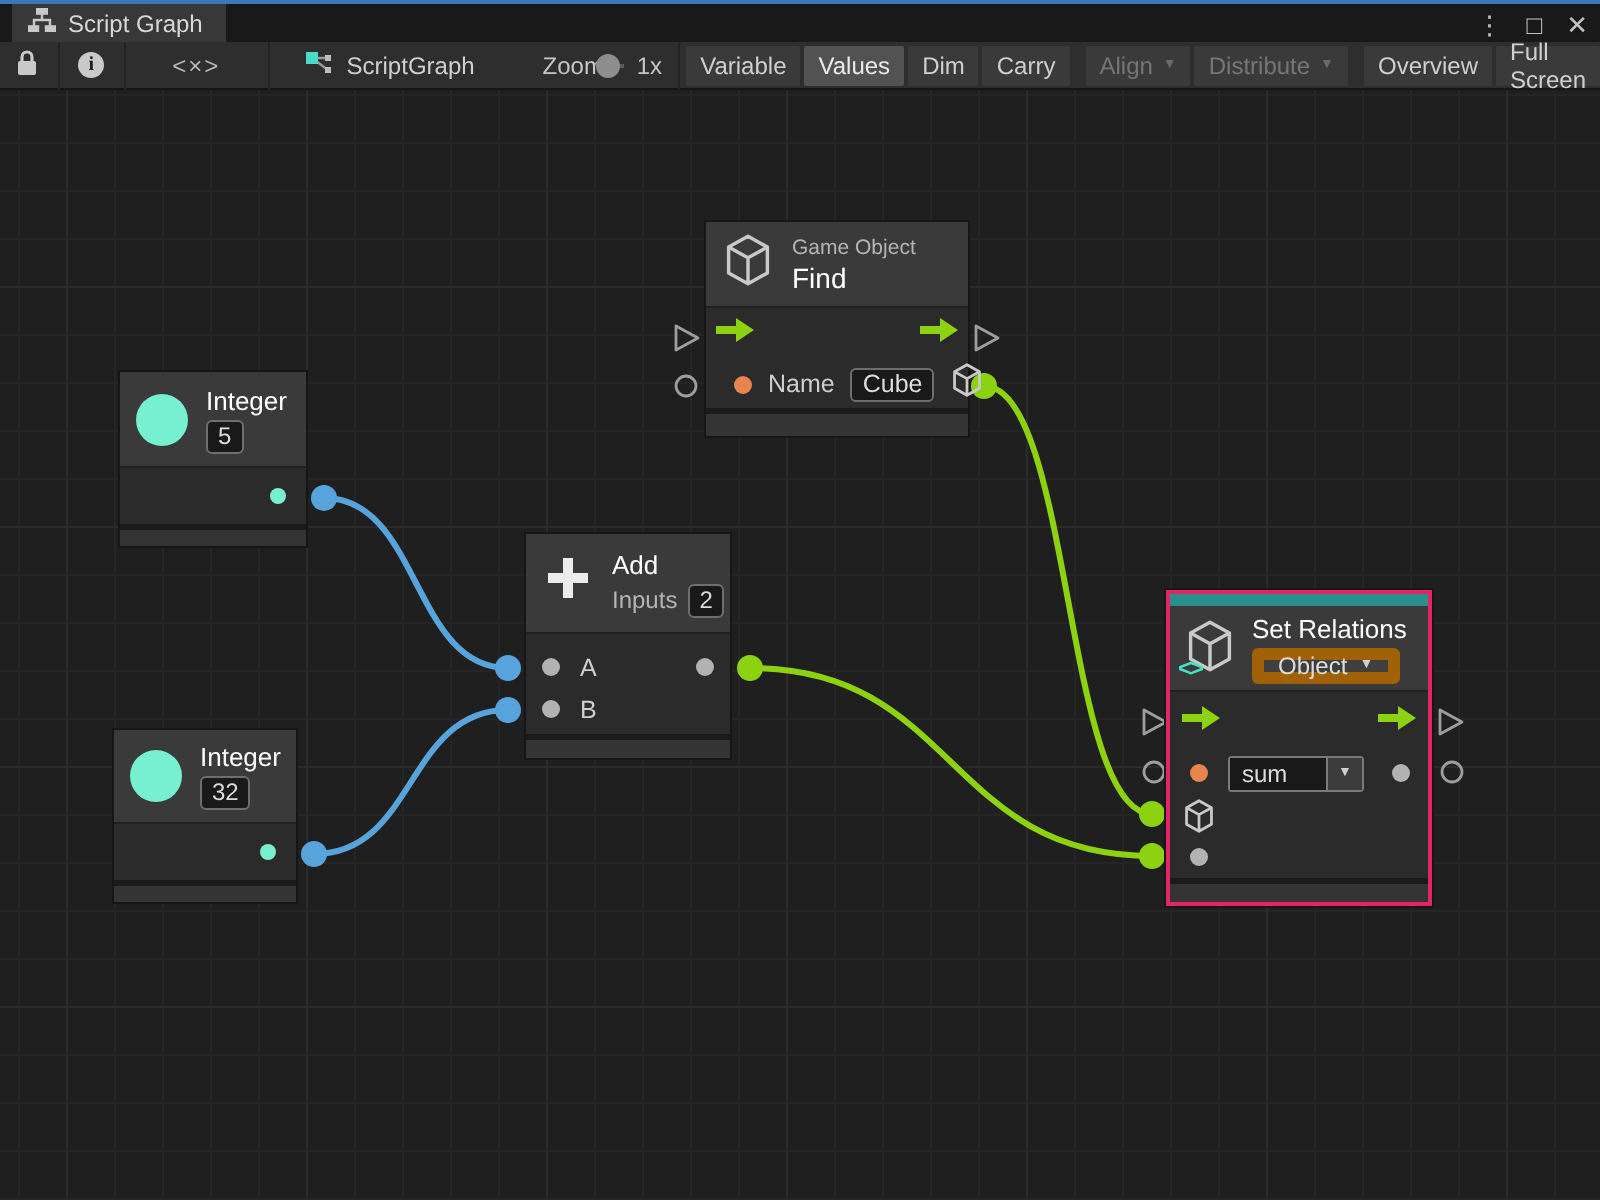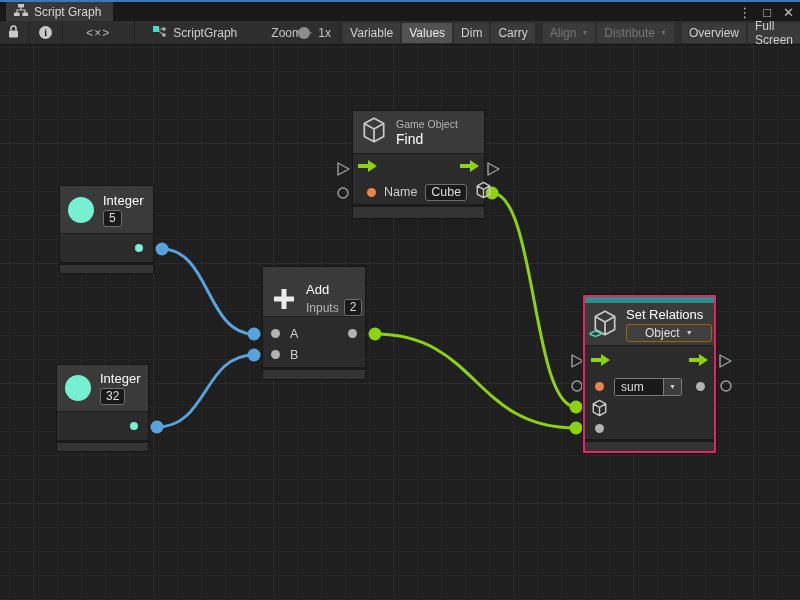--- a/index.html
+++ b/index.html
@@ -71,22 +71,22 @@
 
   
   .plus-icon { flex:none; }
 
   
   .flow-arrow { flex:none; display:block; }
 
   
   .selected-wrap { border:2px solid var(--selection-pink); }
   .kindbar { height:6px; background:var(--variable-teal-bar); }
-  .dropdown { display:inline-flex; align-items:center; gap:6px; background:#3f3f3f; border:1px solid #a16207;
-              border-radius:3px; padding:0 18px; font-size:12px; color:#dedede; height:18px; }
+  .dropdown { display:inline-flex; align-items:center; gap:6px; background:#3f3f3f; border:6px solid #a16207;
+              border-radius:3px; padding:0 7px; font-size:12px; color:#dedede; height:18px; }
   .dd-combo { display:inline-flex; align-items:stretch; border:1px solid #7a7a7a; border-radius:2px; height:18px; }
   .dd-combo .field { background:#191919; color:#dcdcdc; font-size:12px; padding:0 6px; min-width:48px;
                      display:flex; align-items:center; }
   .dd-combo .btn { background:#3c3c3c; width:18px; display:flex; align-items:center; justify-content:center;
                    border-left:1px solid #7a7a7a; }
   .caret-s { font-size:7px; color:#cfcfcf; }
   .varicon { position:relative; width:28px; height:30px; flex:none; }
   .varicon .brk { position:absolute; left:-2px; bottom:-2px; color:#45e2c3; font-size:12px; font-weight:bold;
                   letter-spacing:-1px; }
 </style>
@@ -225,21 +225,21 @@
           <span class="valuebox">32</span>
         </div>
       </div>
       <div class="row" style="height:28px; justify-content:flex-end; padding-right:10px;">
         <span class="dot teal"></span>
       </div>
       <div class="node-footer" style="height:11px;"></div>
     </div>
 
     <div class="node" style="left:263px; top:222px; width:102px;">
-      <div class="node-header" style="height:50px;align-items:flex-end;">
+      <div class="node-header" style="height:50px;">
         <span class="plus-icon">
           <svg width="26" height="26" viewBox="0 0 26 26">
               <path d="M13 3 V23 M3 13 H23" stroke="#ececec" stroke-width="5"></path>
             </svg>
         </span>
         <div class="int-head-col">
           <span class="node-title">Add</span>
           <span style="display:flex; align-items:center; gap:5px;">
             <span class="node-sub" style="font-size:12px;">Inputs</span>
             <span class="valuebox">2</span>

